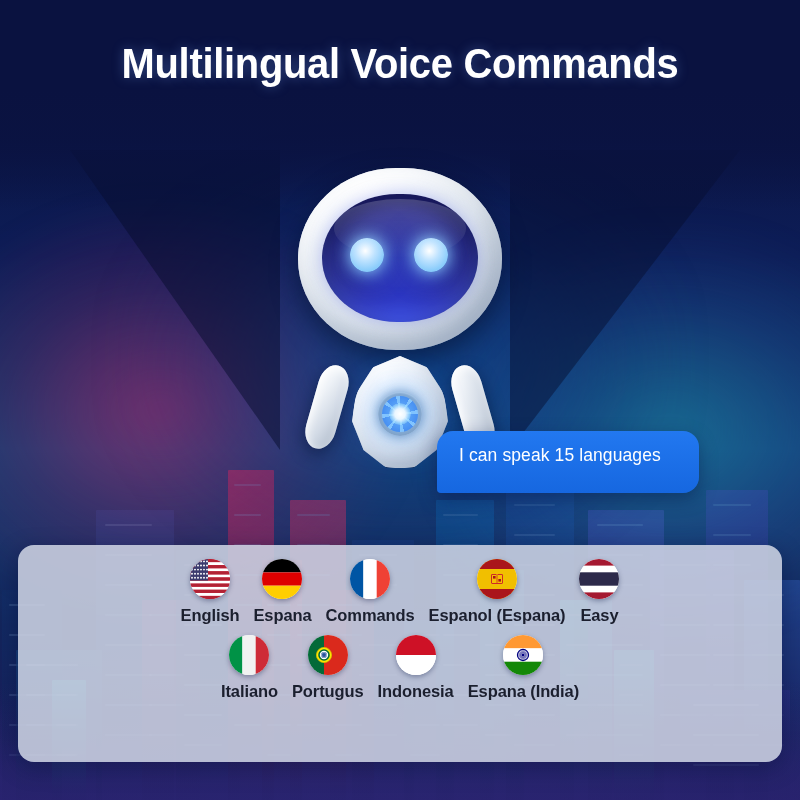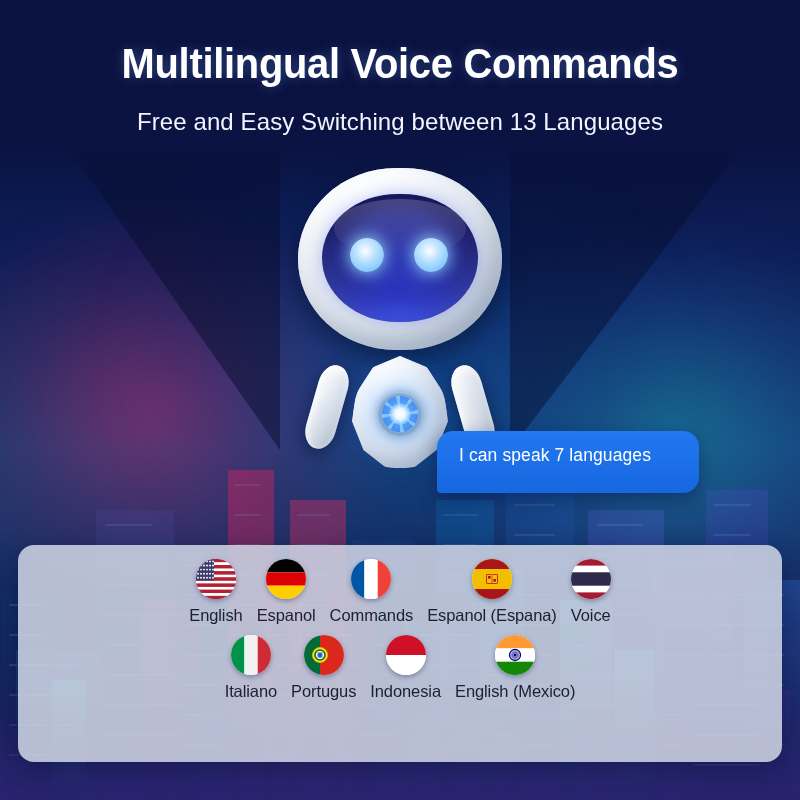--- a/index.html
+++ b/index.html
@@ -236,20 +236,21 @@
     display: flex;
     justify-content: center;
     align-items: flex-start;
   }
   .lang-row.r1 { padding: 0 2px; }
   .lang-row.r2 { margin-top: 10px; padding: 0 2px; }
   .lang {
     display: flex; flex-direction: column; align-items: center;
     flex: 0 0 auto;
     padding: 0 7px;
+    font-weight: bold;
   }
   .flag {
     width: 40px; height: 40px; border-radius: 50%;
     overflow: hidden; position: relative;
     box-shadow: 0 2px 5px rgba(10,20,60,.35);
     background: #fff;
   }
   .flag svg { display: block; width: 40px; height: 40px; }
   .lang-label {
     margin-top: 7px;
@@ -454,37 +455,36 @@
     </div>
   <div class="glow-left"></div>
   <div class="glow-right"></div>
   <div class="glow-center"></div>
   <div class="wedge wedge-l"></div>
   <div class="wedge wedge-r"></div>
   <div class="vig-top"></div>
   <div class="vig-bottom"></div>
 
   <div class="title">Multilingual Voice Commands</div>
-  <div class="subtitle">Free and Easy Switching between 13 Languages</div>
 
   <div class="robot">
     <div class="head">
       <div class="visor">
         <div class="eye eye-l"></div>
         <div class="eye eye-r"></div>
       </div>
     </div>
     <div class="arm arm-l"></div>
     <div class="arm arm-r"></div>
     <div class="body-pod"></div>
     <div class="reactor"></div>
   </div>
 
   <div class="bubble">
-    <div>I can speak 7 languages</div>
+    <div>I can speak 15 languages</div>
   </div>
 
   <div class="panel">
     <div class="lang-row r1" id="row1">
         <div class="lang">
           <div class="flag">
             <svg viewBox="0 0 40 40">
               <rect width="40" height="40" fill="#fff"></rect>
     <rect y="0" width="40" height="3.076923076923077" fill="#c8102e" transform="translate(0,0)"></rect>
               <rect y="3.076923076923077" width="40" height="3.076923076923077" fill="#c8102e" transform="translate(0,3.076923076923077)"></rect>
@@ -540,21 +540,21 @@
           <div class="lang-label">English</div>
         </div>
         <div class="lang">
           <div class="flag">
             <svg viewBox="0 0 40 40">
               <rect width="40" height="13.4" fill="#000"></rect>
               <rect y="13.4" width="40" height="13.3" fill="#dd0000"></rect>
               <rect y="26.7" width="40" height="13.3" fill="#ffce00"></rect>
             </svg>
           </div>
-          <div class="lang-label">Espanol</div>
+          <div class="lang-label">Espana</div>
         </div>
         <div class="lang">
           <div class="flag">
             <svg viewBox="0 0 40 40">
               <rect width="13.4" height="40" fill="#0055a4"></rect>
               <rect x="13.4" width="13.3" height="40" fill="#fff"></rect>
               <rect x="26.7" width="13.3" height="40" fill="#ef4135"></rect>
             </svg>
           </div>
           <div class="lang-label">Commands</div>
@@ -579,21 +579,21 @@
         </div>
         <div class="lang">
           <div class="flag">
             <svg viewBox="0 0 40 40">
               <rect width="40" height="40" fill="#fff"></rect>
               <rect width="40" height="6.6" fill="#a51931"></rect>
               <rect y="33.4" width="40" height="6.6" fill="#a51931"></rect>
               <rect y="13.3" width="40" height="13.4" fill="#2d2a4a"></rect>
             </svg>
           </div>
-          <div class="lang-label">Voice</div>
+          <div class="lang-label">Easy</div>
         </div>
       </div>
     <div class="lang-row r2" id="row2">
         <div class="lang">
           <div class="flag">
             <svg viewBox="0 0 40 40">
               <rect width="13.4" height="40" fill="#009246"></rect>
               <rect x="13.4" width="13.3" height="40" fill="#f1f2f1"></rect>
               <rect x="26.7" width="13.3" height="40" fill="#ce2b37"></rect>
             </svg>
@@ -661,18 +661,18 @@
                 <line x1="19.585889527835967" y1="18.45451867793749" x2="18.62825906095664" y2="14.880593120667939"></line>
                 <line x1="20" y1="18.4" x2="20" y2="14.7"></line>
                 <line x1="20.414110472164033" y1="18.45451867793749" x2="21.371740939043363" y2="14.880593120667939"></line>
                 <line x1="20.8" y1="18.6143593539449" x2="22.65" y2="15.410065359942475"></line>
                 <line x1="21.131370849898477" y1="18.868629150101523" x2="23.7476659402887" y2="16.2523340597113"></line>
                 <line x1="21.3856406460551" y1="19.2" x2="24.58993464005752" y2="17.349999999999998"></line>
                 <line x1="21.54548132206251" y1="19.585889527835967" x2="25.11940687933206" y2="18.62825906095664"></line>
               </g>
             </svg>
           </div>
-          <div class="lang-label">English (Mexico)</div>
+          <div class="lang-label">Espana (India)</div>
         </div>
       </div>
   </div>
 
 </div>
 
 </body></html>

